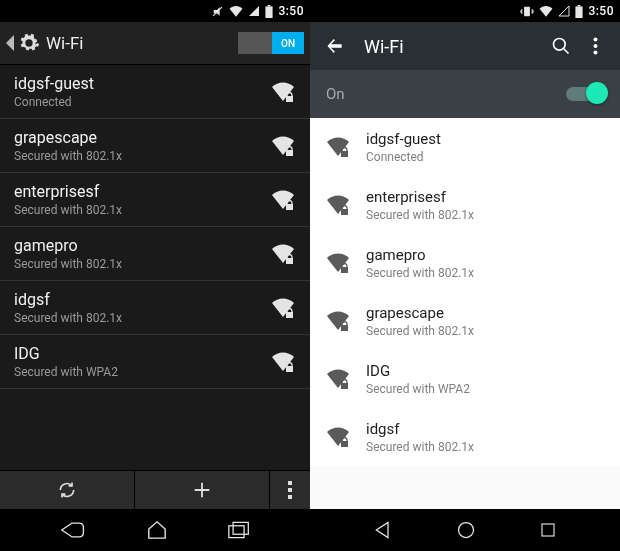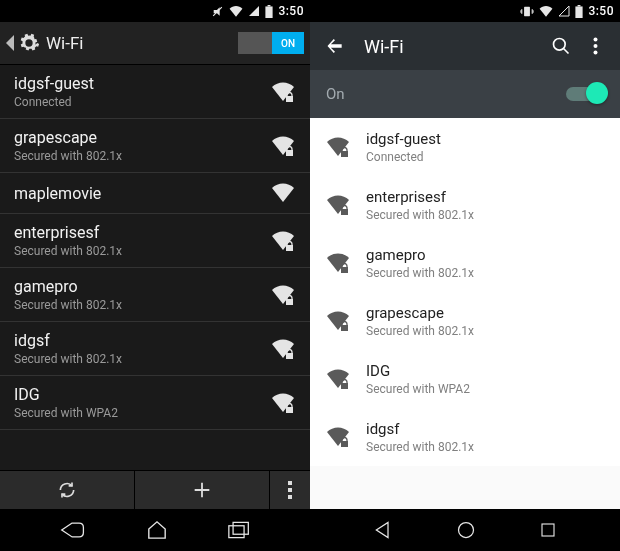--- a/index.html
+++ b/index.html
@@ -133,30 +133,20 @@
               <path d="M12 20L1 6c6-6 16-6 22 0z" fill="#e4e4e4"></path>
               <g transform="translate(15,12)">
                 <rect x="0" y="3" width="7" height="6" fill="#e4e4e4"></rect>
                 <path d="M1 3v-1a2.5 2.5 0 015 0v1" fill="none" stroke="#e4e4e4" stroke-width="1.3"></path>
               </g>
             </svg>
           </div>
         </div>
         <div class="row">
           <div class="txt">
-            <div class="ssid">maplemovie</div>
-          </div>
-          <div class="wifi-ic">
-            <svg width="24" height="22" viewBox="0 0 24 22">
-              <path d="M12 20L1 6c6-6 16-6 22 0z" fill="#e4e4e4"></path>
-            </svg>
-          </div>
-        </div>
-        <div class="row">
-          <div class="txt">
             <div class="ssid">enterprisesf</div>
             <div class="sub">Secured with 802.1x</div>
           </div>
           <div class="wifi-ic">
             <svg width="24" height="22" viewBox="0 0 24 22">
               <path d="M12 20L1 6c6-6 16-6 22 0z" fill="#e4e4e4"></path>
               <g transform="translate(15,12)">
                 <rect x="0" y="3" width="7" height="6" fill="#e4e4e4"></rect>
                 <path d="M1 3v-1a2.5 2.5 0 015 0v1" fill="none" stroke="#e4e4e4" stroke-width="1.3"></path>
               </g>

